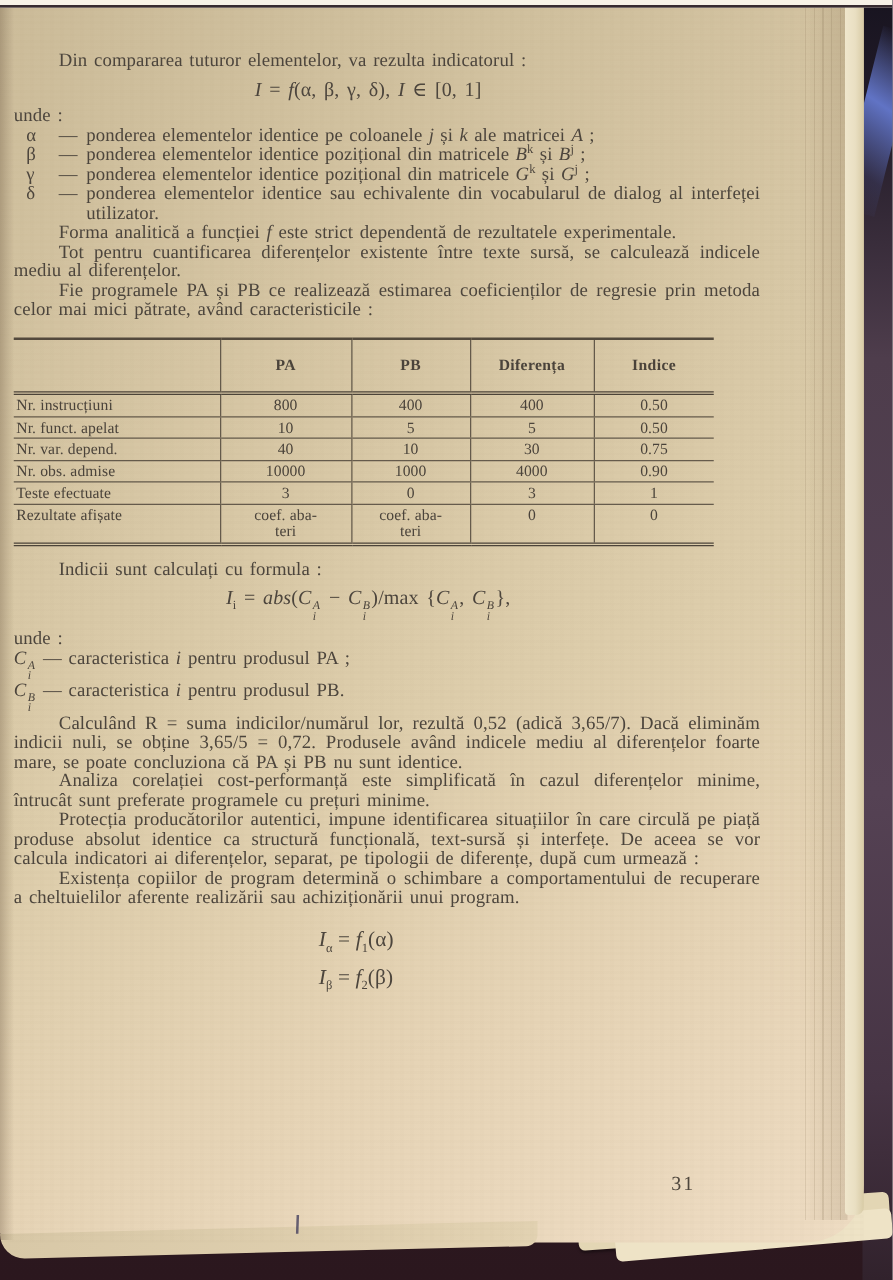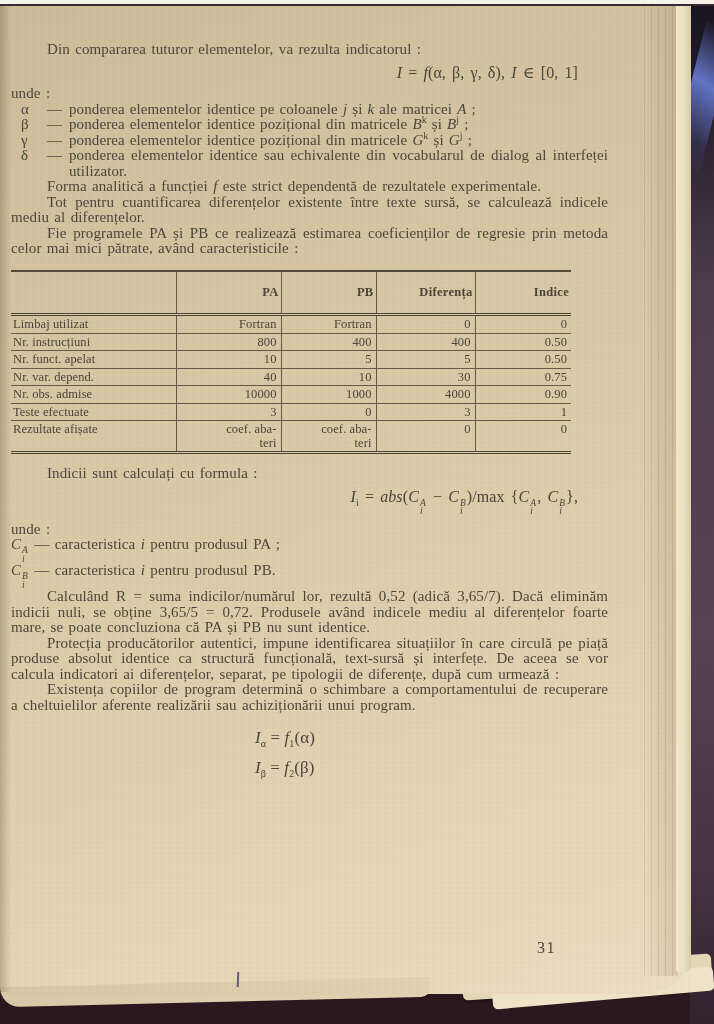--- a/index.html
+++ b/index.html
@@ -33,42 +33,42 @@
     background:linear-gradient(90deg,rgba(85,65,45,.28),rgba(85,65,45,0));}
   .grain{position:absolute;left:0;top:6px;width:691px;height:988px;z-index:3;pointer-events:none;opacity:.5;
     background:repeating-linear-gradient(0deg,rgba(160,140,105,.05) 0 2px,rgba(0,0,0,0) 2px 5px),
                repeating-linear-gradient(90deg,rgba(160,140,105,.04) 0 3px,rgba(0,0,0,0) 3px 8px);}
   .pen-mark{position:absolute;left:237px;top:972px;width:2px;height:15px;background:#45405e;opacity:.8;transform:rotate(2deg);z-index:5;}
   
   .content{position:absolute;left:11px;top:36px;width:597px;z-index:4;
     color:#4b443c;font-size:15px;line-height:15.5px;letter-spacing:.1px;}
   .content p{margin:0;text-indent:36px;text-align:justify;word-spacing:1.5px;}
   .content p.noindent{text-indent:0;}
-  .formula-center{text-align:right;margin:7px 30px 6px 0;font-size:16px;word-spacing:2px;}
+  .formula-center{text-align:center;margin:7px 30px 6px 0;font-size:16px;word-spacing:2px;}
   .glist{margin:0;}
   .gitem{display:flex;}
   .gsym{width:26px;padding-left:10px;flex:none;}
   .gdash{width:22px;flex:none;}
   .gtext{flex:1;text-align:justify;word-spacing:1.2px;}
   .cdef{margin-left:79px;text-indent:0 !important;text-align:left !important;}
   .fblock{margin:16px 0 0 244px;font-size:17px;}
   .fline{margin-bottom:13px;line-height:17px;}
   sup,sub{font-size:10px;line-height:0;}
   .st{display:inline-flex;flex-direction:column;align-items:flex-start;font-size:9.5px;line-height:8.5px;vertical-align:-4px;font-style:italic;margin:0 1px;}
   .page-num{position:absolute;left:537px;top:933px;font-size:16px;letter-spacing:1.5px;color:#4e463c;z-index:4;}
   
   table.cmp{border-collapse:collapse;width:560px;margin:13px 0 12px 0;font-size:12.5px;color:#49423a;table-layout:fixed;}
   table.cmp col.c0{width:165px;} table.cmp col.c1{width:105px;} table.cmp col.c2{width:95px;}
   table.cmp col.c3{width:99px;}  table.cmp col.c4{width:96px;}
   table.cmp th{font-weight:bold;text-align:center;padding:13px 2px;font-size:12.5px;letter-spacing:.3px;
     border-top:2px solid rgba(60,52,44,.85);border-bottom:3px double rgba(60,52,44,.9);}
   table.cmp td{padding:2px 4px 1px;text-align:center;line-height:13.5px;vertical-align:top;
     border-bottom:1px solid rgba(60,52,44,.75);}
   table.cmp td:first-child{text-align:left;padding-left:2px;}
-  table.cmp th+th, table.cmp td+td{border-left:1px solid rgba(60,52,44,.75);text-align:right;}
+  table.cmp th+th, table.cmp td+td{border-left:1px solid rgba(60,52,44,.75);}
   table.cmp tr:last-child td{border-bottom:3px double rgba(60,52,44,.9);white-space:pre-line;}
   table.cmp tr:last-child td:first-child{white-space:normal;}
 </style>
 </head>
 <body>
 
 <div class="top-strip"></div>
 <div class="bg-right"></div>
 <div class="blue-streak"></div>
 <div class="page-stack-a"></div>
@@ -122,27 +122,20 @@
         <tr>
           <th></th>
           <th>PA</th>
           <th>PB</th>
           <th>Diferența</th>
           <th>Indice</th>
         </tr>
       </thead>
       <tbody>
         <tr>
-          <td>Limbaj utilizat</td>
-            <td>Fortran</td>
-            <td>Fortran</td>
-            <td>0</td>
-            <td>0</td>
-        </tr>
-        <tr>
           <td>Nr. instrucțiuni</td>
             <td>800</td>
             <td>400</td>
             <td>400</td>
             <td>0.50</td>
         </tr>
         <tr>
           <td>Nr. funct. apelat</td>
             <td>10</td>
             <td>5</td>
@@ -202,20 +195,21 @@
     <p class="cdef"><i>C</i><span class="st">
           <span>A</span>
           <span>i</span>
         </span><span> — caracteristica </span><i>i</i><span> pentru produsul PA ;</span></p>
     <p class="cdef"><i>C</i><span class="st">
           <span>B</span>
           <span>i</span>
         </span><span> — caracteristica </span><i>i</i><span> pentru produsul PB.</span></p>
 
     <p>Calculând R = suma indicilor/numărul lor, rezultă 0,52 (adică 3,65/7). Dacă eliminăm indicii nuli, se obține 3,65/5 = 0,72.  Produsele având indicele mediu al diferențelor foarte mare, se poate concluziona că PA și PB nu sunt identice.</p>
+    <p>Analiza corelației cost-performanță este simplificată în cazul diferențelor minime, întrucât sunt preferate programele cu prețuri minime.</p>
     <p>Protecția producătorilor autentici, impune identificarea situațiilor în care circulă pe piață produse absolut identice ca structură funcțională, text-sursă și interfețe. De aceea se vor calcula indicatori ai diferențelor, separat, pe tipologii de diferențe, după cum urmează :</p>
     <p>Existența copiilor de program determină o schimbare a comportamentului de recuperare a cheltuielilor aferente realizării sau achiziționării unui program.</p>
 
     <div class="fblock">
       <div class="fline"><i>I</i><sub>α</sub><span> = </span><i>f</i><sub>1</sub><span>(α)</span></div>
       <div class="fline"><i>I</i><sub>β</sub><span> = </span><i>f</i><sub>2</sub><span>(β)</span></div>
     </div>
   </div>
 
   <div class="page-num">31</div>

